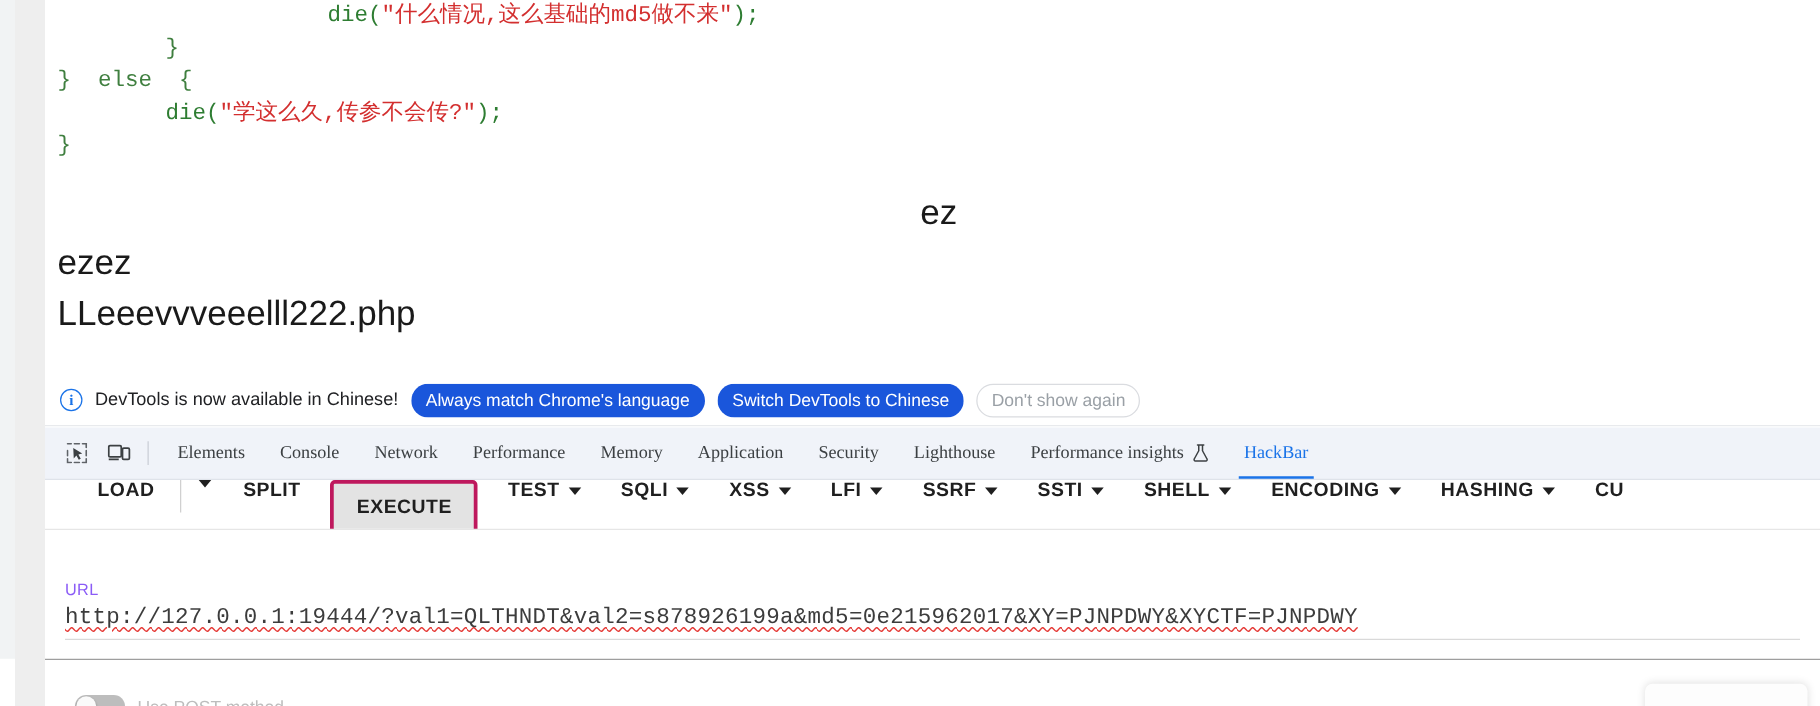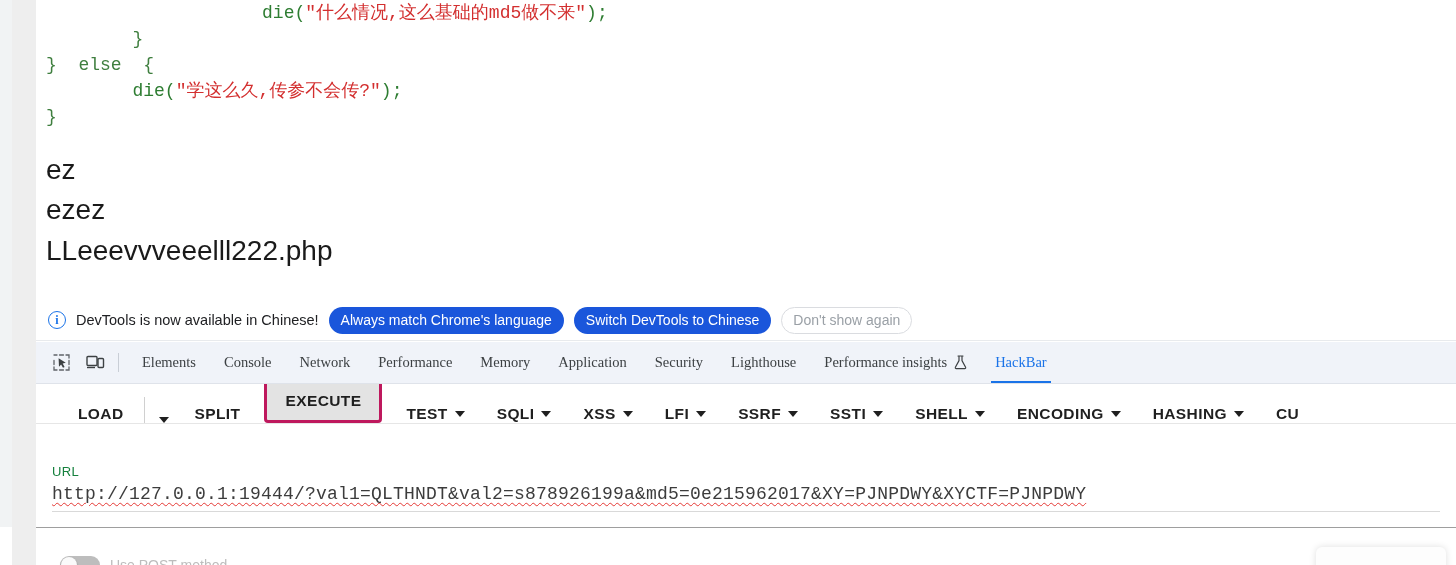--- a/index.html
+++ b/index.html
@@ -37,21 +37,21 @@
   .code .tok-fn   { color:#2e7d32;text-align:right; }
   .code .tok-punc { color:#2e7d32; }
   .code .tok-str  { color:#d32f2f; }
   .code .tok-brace{ color:#3f7f3f; }
 
   .out-line {
     font-family:"Liberation Sans", sans-serif;
     color:#1a1a1a;
     padding-left:10px;
   }
-  .out-1 { font-size:28px; line-height:40px; }
+  .out-1 { font-size:28px; line-height:40px;text-align:center; }
   .out-2 { font-size:28px; line-height:40px; }
   .out-3 { font-size:28px; line-height:42px; }
 
   
   .notice-bar {
     position:absolute; left:36px; top:300px; width:1420px; height:41px;
     background:#ffffff;
     display:flex; align-items:center; gap:10px;
     padding-left:12px;
     border-bottom:1px solid #e8eaed;
@@ -95,21 +95,21 @@
     content:""; position:absolute; left:10px; right:10px; bottom:0;
     height:2px; background:#1a73e8;
   }
   .tab .lab { display:inline-block;font-family:Liberation Serif, serif; }
   .beaker { margin-left:7px; display:inline-flex; }
 
   
   .hackbar {
     position:absolute; left:36px; top:384px; width:1420px; height:40px;
     background:#ffffff;
-    display:flex; align-items:flex-end;
+    display:flex; align-items:flex-start;
     border-bottom:1px solid #e6e6e6;
     overflow:hidden;
   }
   .hb-item {
     display:flex; align-items:center; gap:7px;
     font-family:"Liberation Sans", sans-serif;
     font-size:15.5px; font-weight:bold; letter-spacing:0.4px;
     color:#1f1f1f; cursor:pointer; white-space:nowrap;
     padding:0 16px;
   }
@@ -124,21 +124,21 @@
   }
   .caret {
     width:0; height:0; border-left:5px solid transparent;
     border-right:5px solid transparent; border-top:6px solid #1f1f1f;
   }
 
   
   .url-wrap { position:absolute; left:36px; top:448px; width:1420px; height:72px; background:#fff; }
   .url-label {
     position:absolute; left:16px; top:16px;
-    font-size:13px; color:#15803d; letter-spacing:0.3px;
+    font-size:13px; color:#8b5cf6; letter-spacing:0.3px;
   }
   .url-value {
     position:absolute; left:16px; top:36px; right:10px;
     font-family:"Liberation Mono", monospace;
     font-size:18px; color:#3c3c3c; white-space:nowrap;
     letter-spacing:0.2px;
     text-decoration: underline;
     text-decoration-color:#e53935;
     text-decoration-style: wavy;
     text-decoration-thickness:1px;

